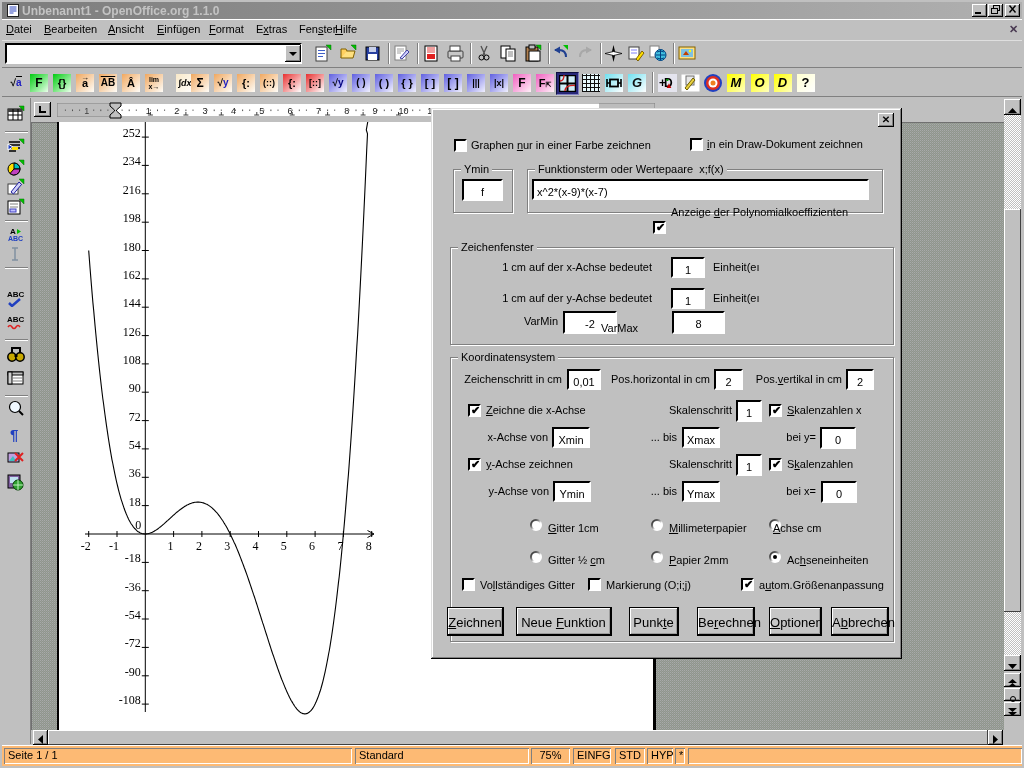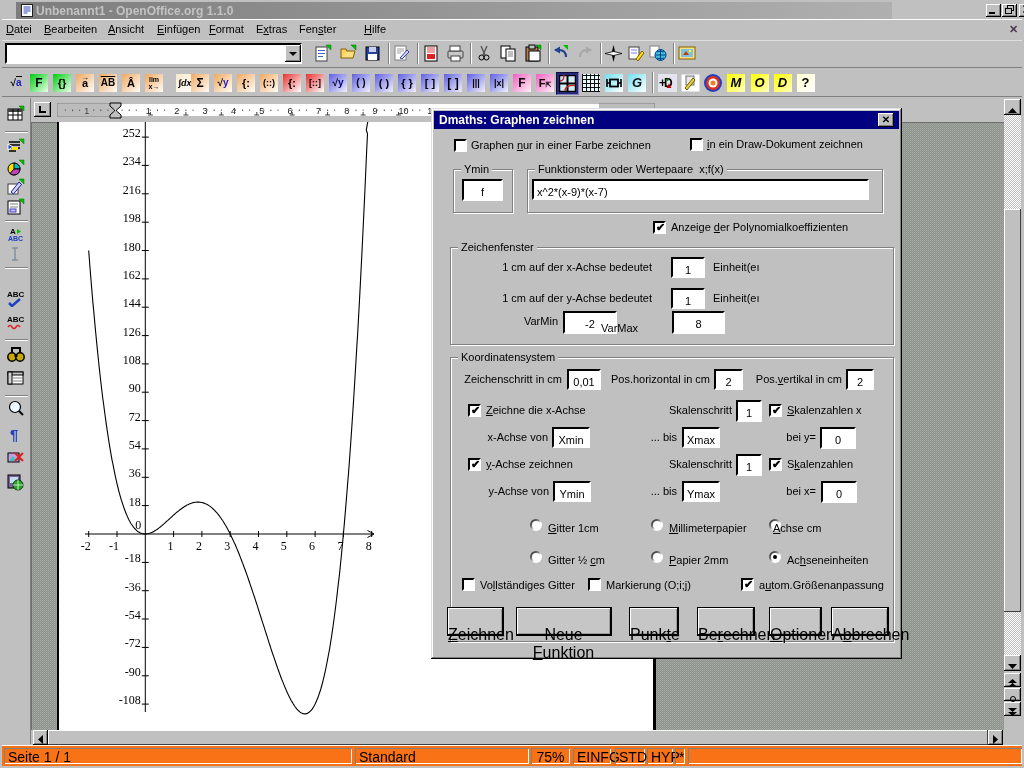--- a/index.html
+++ b/index.html
@@ -4,21 +4,21 @@
 * { margin:0; padding:0; box-sizing:border-box; }
 html,body { width:1024px; height:768px; overflow:hidden; }
 body { font-family:"Liberation Sans", sans-serif; background:#c0c0c0; position:relative; }
 .abs { position:absolute; }
 .raised2 { box-shadow: inset -1px -1px 0 #808080, inset 1px 1px 0 #fff; }
 .btn3d { background:#c0c0c0; box-shadow: inset -1px -1px 0 #000, inset 1px 1px 0 #fff, inset -2px -2px 0 #808080; }
 .dither { background:#989c98;
   background-image: repeating-conic-gradient(#a8aca8 0% 25%, #8f938f 25% 50%, #9aa296 50% 75%, #8f938f 75% 100%);
   background-size:2px 2px; }
 
-#titlebar { left:16px; top:2px; width:876px; height:17px; background:linear-gradient(to right,#7d7d7d,#b0b0b0);text-align:center; }
+#titlebar { left:2px; top:2px; width:1020px; height:17px; background:linear-gradient(to right,#7d7d7d,#b0b0b0);text-align:center; }
 #titlebar .txt { position:absolute; left:20px; top:2px; font-size:12px; font-weight:bold; color:#c3c3c3; letter-spacing:0; }
 .capbtn { position:absolute; top:2px; width:15px; height:13px; background:#c0c0c0; box-shadow: inset -1px -1px 0 #000, inset 1px 1px 0 #fff, inset -2px -2px 0 #808080; font-size:9px; text-align:center; line-height:12px; color:#000; }
 
 #menubar { left:2px; top:19px; width:1020px; height:20px; background:#c0c0c0; font-size:11px; color:#000; box-shadow: inset 0 1px 0 #fff; }
 #menubar span { position:absolute; top:4px; }
 
 #toolbar1 { left:2px; top:40px; width:1020px; height:28px; background:#c0c0c0; box-shadow: inset 0 1px 0 #dfdfdf, inset 0 -1px 0 #808080; }
 #toolbar2 { left:2px; top:69px; width:1020px; height:28px; background:#c0c0c0; box-shadow: inset 0 -1px 0 #808080; }
 
 #rulerrow { left:31px; top:98px; width:973px; height:24px; background:#c0c0c0; }
@@ -27,36 +27,36 @@
 #page { position:absolute; left:26px; top:0; width:599px; height:608px; background:#fff; border-right:3px solid #000; border-left:2px solid #000; }
 
 #lefttb { left:2px; top:98px; width:29px; height:646px; background:#c0c0c0; box-shadow: inset -1px 0 0 #808080; }
 .licon { position:absolute; left:5px; width:18px; height:18px; }
 
 #vscroll { left:1004px; top:99px; width:17px; height:630px; }
 #hscroll { left:31px; top:730px; width:973px; height:15px; }
 .sbtn { position:absolute; background:#c0c0c0; box-shadow: inset -1px -1px 0 #000, inset 1px 1px 0 #fff, inset -2px -2px 0 #808080; text-align:center; color:#000; }
 .arr { position:absolute; width:0; height:0; }
 
-#statusbar { left:2px; top:745px; width:1020px; height:21px; background:#f97316; font-size:14px; box-shadow: inset 0 1px 0 #fff; }
+#statusbar { left:2px; top:745px; width:1020px; height:21px; background:#fdba74; font-size:11px; box-shadow: inset 0 1px 0 #fff; }
 .scell { position:absolute; top:3px; height:16px; box-shadow: inset 1px 1px 0 #808080, inset -1px -1px 0 #fff; padding:1px 4px 0 4px; color:#000; }
 
 #dialog { left:431px; top:108px; width:471px; height:551px; background:#c0c0c0; box-shadow: inset -1px -1px 0 #000, inset 1px 1px 0 #dfdfdf, inset -2px -2px 0 #808080, inset 2px 2px 0 #fff; font-size:11px; color:#000; }
 #dlgtitle { position:absolute; left:3px; top:3px; width:465px; height:18px; background:#000080; color:#fff; font-weight:bold; font-size:12px; line-height:18px; padding-left:5px; }
 .group { position:absolute; border:1px solid #808080; box-shadow: 1px 1px 0 #fff, inset 1px 1px 0 #fff; }
 .glabel { position:absolute; top:-7px; left:7px; background:#c0c0c0; padding:0 3px; }
 .cb { position:absolute; width:13px; height:13px; background:#fff; border:2px solid; border-color:#808080 #fff #fff #808080; }
 .cb.k { border-color:#000 #fff #fff #000; }
 .checkmark { position:absolute; left:1px; top:0px; font-size:11px; font-weight:bold; color:#000; line-height:9px; }
 .radio { position:absolute; width:12px; height:12px; border-radius:50%; background:linear-gradient(135deg,#404040 20%,#808080 40%,#fff 60%,#fff 100%); }
 .radio::after { content:""; position:absolute; left:2px; top:2px; width:8px; height:8px; border-radius:50%; background:#fff; }
 .radio .dot { position:absolute; left:4px; top:4px; width:4px; height:4px; background:#000; border-radius:50%; z-index:2; }
 .lbl { position:absolute; white-space:nowrap; }
 .dfield { position:absolute; background:#fff; border:2px solid; border-color:#000 #fff #fff #000; text-align:center; padding-top:4.5px; }
-.dbtn { position:absolute; top:499px; height:29px; background:#c6c6c6; border:1px solid #000; border-right-width:2px; border-bottom-width:2px; box-shadow: inset 1px 1px 0 #fff, inset -1px -1px 0 #9c9c9c; text-align:center; padding-top:18px; font-size:16px; }
+.dbtn { position:absolute; top:499px; height:29px; background:#c6c6c6; border:1px solid #000; border-right-width:2px; border-bottom-width:2px; box-shadow: inset 1px 1px 0 #fff, inset -1px -1px 0 #9c9c9c; text-align:center; padding-top:7px; font-size:13px; }
 u { text-decoration:underline; text-underline-offset:1px; }
 </style></head>
 <body>
 
 <div class="abs" id="titlebar">
   <svg class="abs" style="left:4px;top:1px" width="15" height="15">
       <rect x="1.5" y="1.5" width="11" height="12" fill="#fff" stroke="#202020" stroke-width="1"></rect>
       <path d="M3.5 4h7M3.5 6h7M3.5 8h7M3.5 10h4" stroke="#3048c0" stroke-width="1.2"></path>
     </svg>
   <span class="txt">Unbenannt1 - OpenOffice.org 1.1.0</span>
@@ -73,21 +73,21 @@
 </div>
 
 <div class="abs" id="menubar">
   <span style="left:4px"><u>D</u>atei</span>
   <span style="left:42px"><u>B</u>earbeiten</span>
   <span style="left:106px"><u>A</u>nsicht</span>
   <span style="left:155px"><u>E</u>infügen</span>
   <span style="left:207px"><u>F</u>ormat</span>
   <span style="left:254px">E<u>x</u>tras</span>
   <span style="left:297px">Fen<u>s</u>ter</span>
-  <span style="left:362px"><u>H</u>ilfe</span>
+  <span style="left:333px"><u>H</u>ilfe</span>
   <span style="left:1007px;color:#4a3a52;font-weight:bold">✕</span>
 </div>
 
 <div class="abs" id="toolbar1">
   <div class="abs" style="left:3px;top:3px;width:297px;height:21px;background:#fff;border:2px solid;border-color:#000 #fff #fff #000"></div>
   <div class="abs" style="left:283px;top:5px;width:16px;height:17px;background:#c0c0c0;box-shadow: inset -1px -1px 0 #000, inset 1px 1px 0 #fff, inset -2px -2px 0 #808080;">
       <div class="arr" style="left:4px;top:7px;border-left:4px solid transparent;border-right:4px solid transparent;border-top:4px solid #000"></div>
     </div>
   <div id="tb1icons">
       <svg class="abs" style="left:312px;top:4px" width="19" height="19" viewBox="0 0 19 19">
@@ -530,21 +530,20 @@
   <div class="scell" style="left:353px;width:174px">Standard</div>
   <div class="scell" style="left:529px;width:39px;text-align:center">75%</div>
   <div class="scell" style="left:571px;width:38px;text-align:center">EINFG</div>
   <div class="scell" style="left:613px;width:30px;text-align:center">STD</div>
   <div class="scell" style="left:645px;width:26px;text-align:center">HYP</div>
   <div class="scell" style="left:673px;width:10px;text-align:center">*</div>
   <div class="scell" style="left:686px;width:334px"></div>
 </div>
 
 <div class="abs" id="dialog">
-  <div id="dlgtitle">Dmaths: Graphen zeichnen</div>
   <div class="abs btn3d" style="left:447px;top:5px;width:16px;height:14px;text-align:center;font-size:10px;line-height:13px;font-weight:bold">✕</div>
   <div id="dlgbody">
 
   <div class="cb k" style="left:23px;top:31px"></div>
   <div class="lbl" style="left:40px;top:31px">Graphen <u>n</u>ur in einer Farbe zeichnen</div>
   <div class="cb k" style="left:259px;top:30px"></div>
   <div class="lbl" style="left:276px;top:30px"><u>i</u>n ein Draw-Dokument zeichnen</div>
 
   <div class="group" style="left:22px;top:61px;width:60px;height:44px">
         <span class="glabel">Ymin</span>
@@ -552,21 +551,21 @@
   <div class="dfield" style="left:31px;top:71px;width:41px;height:22px">f</div>
 
   <div class="group" style="left:96px;top:61px;width:356px;height:44px">
         <span class="glabel">Funktionsterm oder Wertepaare&nbsp; x;f(x)</span>
       </div>
   <div class="dfield" style="left:101px;top:71px;width:337px;height:21px;text-align:left;padding-left:3px">x^2*(x-9)*(x-7)</div>
 
   <div class="cb k" style="left:222px;top:113px">
         <span class="checkmark">✔</span>
       </div>
-  <div class="lbl" style="left:240px;top:113px">Anzeige <u>d</u>er Polynomialkoeffizienten</div>
+  <div class="lbl" style="left:240px;top:98px">Anzeige <u>d</u>er Polynomialkoeffizienten</div>
 
   <div class="group" style="left:19px;top:139px;width:444px;height:98px">
         <span class="glabel">Zeichenfenster</span>
       </div>
   <div class="lbl" style="left:20px;top:153px;width:201px;text-align:right">1 cm auf der x-Achse bedeutet</div>
   <div class="dfield" style="left:240px;top:149px;width:34px;height:21px">1</div>
   <div class="lbl" style="left:282px;top:153px">Einheit(eı</div>
   <div class="lbl" style="left:20px;top:184px;width:201px;text-align:right">1 cm auf der y-Achse bedeutet</div>
   <div class="dfield" style="left:240px;top:180px;width:34px;height:21px">1</div>
   <div class="lbl" style="left:282px;top:184px">Einheit(eı</div>

